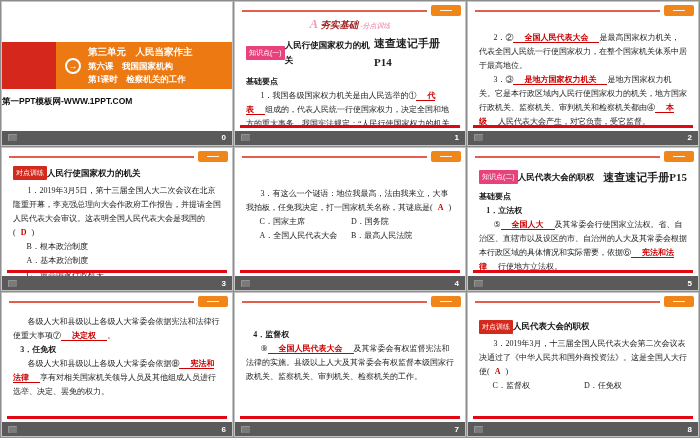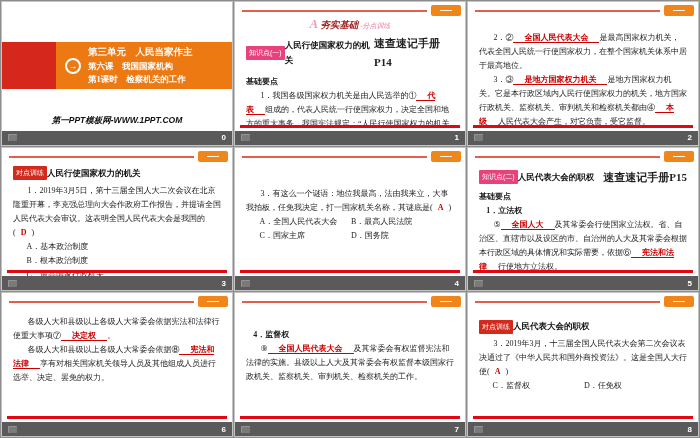--- a/index.html
+++ b/index.html
@@ -54,22 +54,22 @@
 
   
   .banner { position:absolute; top:40px; left:0; right:0; height:47px; display:flex; }
   .banner-red { width:54px; background:#d6271c; }
   .banner-orange { flex:1; background:#ec7912; display:flex; align-items:center; gap:7px; padding-left:9px; }
   .arrow-circle { width:16px; height:16px; border:2px solid #fff; border-radius:50%; color:#fff;
                   font-size:9px; line-height:12px; text-align:center; flex:none;
                   font-family:"Liberation Sans",sans-serif; }
   .banner-lines { color:#fff; font-weight:bold; line-height:1.55; font-size:8.5px; }
   .banner-lines .bl1 { font-size:9.5px; }
-  .site { position:absolute; top:113px; left:0; right:0; text-align:center; font-weight:bold;
-          font-size:8.5px; color:#101010; font-family:"Liberation Sans",sans-serif;font-style:italic; }
+  .site { position:absolute; top:94px; left:0; right:0; text-align:left; font-weight:bold;
+          font-size:8.5px; color:#101010; font-family:"Liberation Sans",sans-serif; }
 </style>
 </head>
 <body>
 
 <div class="grid">
 
   <div class="cell">
     <div class="banner">
       <div class="banner-red"></div>
       <div class="banner-orange">
@@ -133,41 +133,41 @@
   <div class="cell">
     <div class="topline"></div>
     <div class="pill"></div>
     <div class="sbody" style="padding-top:5px;">
       <div class="kp-row">
         <span class="kp-badge red">对点训练</span>
         <span class="kp-title">人民行使国家权力的机关</span>
       </div>
       <div>
           <div class="line para"><span class="run-n">1．2019年3月5日，第十三届全国人大二次会议在北京隆重开幕，李克强总理向大会作政府工作报告，并提请全国人民代表大会审议。这表明全国人民代表大会是我国的(</span><span class="run-r">D</span><span class="run-n">)</span></div>
+          <div class="line opt"><span class="run-n">B．根本政治制度</span></div>
           <div class="line opt"><span class="run-n">A．基本政治制度</span></div>
-          <div class="line opt"><span class="run-n">B．根本政治制度</span></div>
           <div class="line opt"><span class="run-n">C．最高国家行政机关</span></div>
           <div class="line opt"><span class="run-n">D．最高国家权力机关</span></div>
         </div>
     </div>
     <div class="redline"></div>
     <div class="sfooter">
       <span class="fmark"></span>
       <span class="pnum">3</span>
     </div>
   </div>
 
   <div class="cell">
     <div class="topline"></div>
     <div class="pill"></div>
     <div class="sbody" style="padding-top:26px;">
       <div>
           <div class="line para"><span class="run-n">3．有这么一个谜语：地位我最高，法由我来立，大事我拍板，任免我决定，打一国家机关名称，其谜底是(</span><span class="run-r">A</span><span class="run-n">)</span></div>
+          <div class="line opt"><span class="run-c">C．国家主席</span><span class="run-c">D．国务院</span></div>
           <div class="line opt"><span class="run-c">A．全国人民代表大会</span><span class="run-c">B．最高人民法院</span></div>
-          <div class="line opt"><span class="run-c">C．国家主席</span><span class="run-c">D．国务院</span></div>
         </div>
     </div>
     <div class="redline"></div>
     <div class="sfooter">
       <span class="fmark"></span>
       <span class="pnum">4</span>
     </div>
   </div>
 
   <div class="cell">
@@ -191,20 +191,21 @@
       <span class="pnum">5</span>
     </div>
   </div>
 
   <div class="cell">
     <div class="topline"></div>
     <div class="pill"></div>
     <div class="sbody" style="padding-top:9px;">
       <div>
           <div class="line para"><span class="run-n">各级人大和县级以上各级人大常委会依据宪法和法律行使重大事项⑦</span><span class="run-a">决定权</span><span class="run-n">。</span></div>
+          <div class="line head"><span class="run-b">3．任免权</span></div>
           <div class="line para"><span class="run-n">各级人大和县级以上各级人大常委会依据⑧</span><span class="run-a">宪法和法律</span><span class="run-n">享有对相关国家机关领导人员及其他组成人员进行选举、决定、罢免的权力。</span></div>
         </div>
     </div>
     <div class="redline"></div>
     <div class="sfooter">
       <span class="fmark"></span>
       <span class="pnum">6</span>
     </div>
   </div>
 

